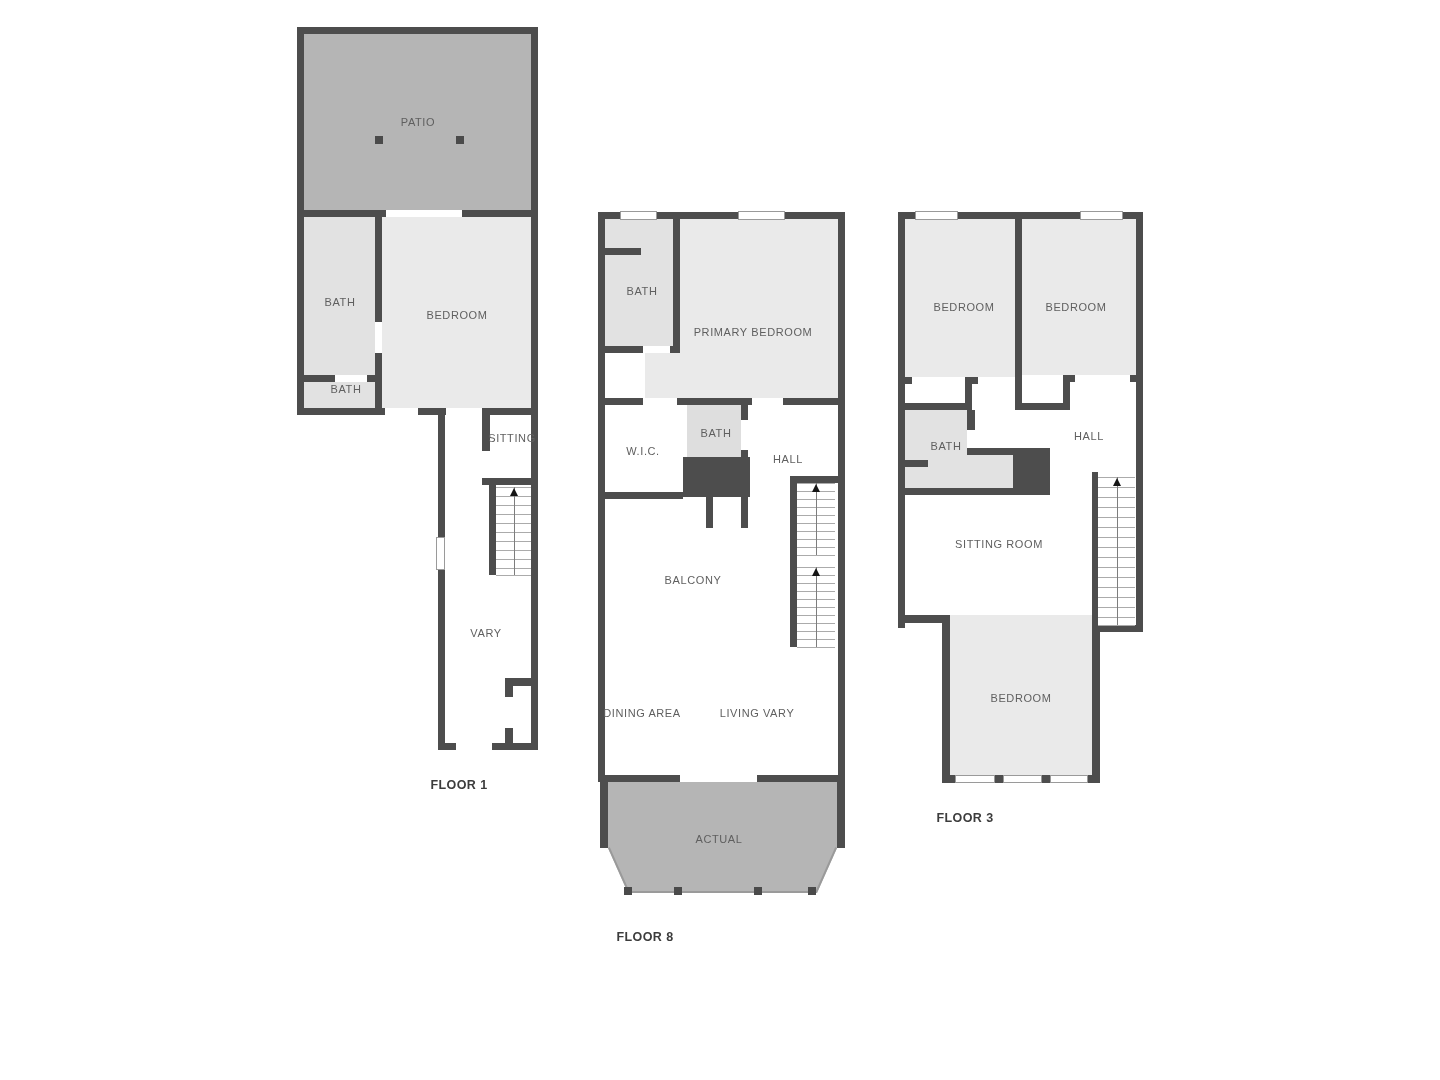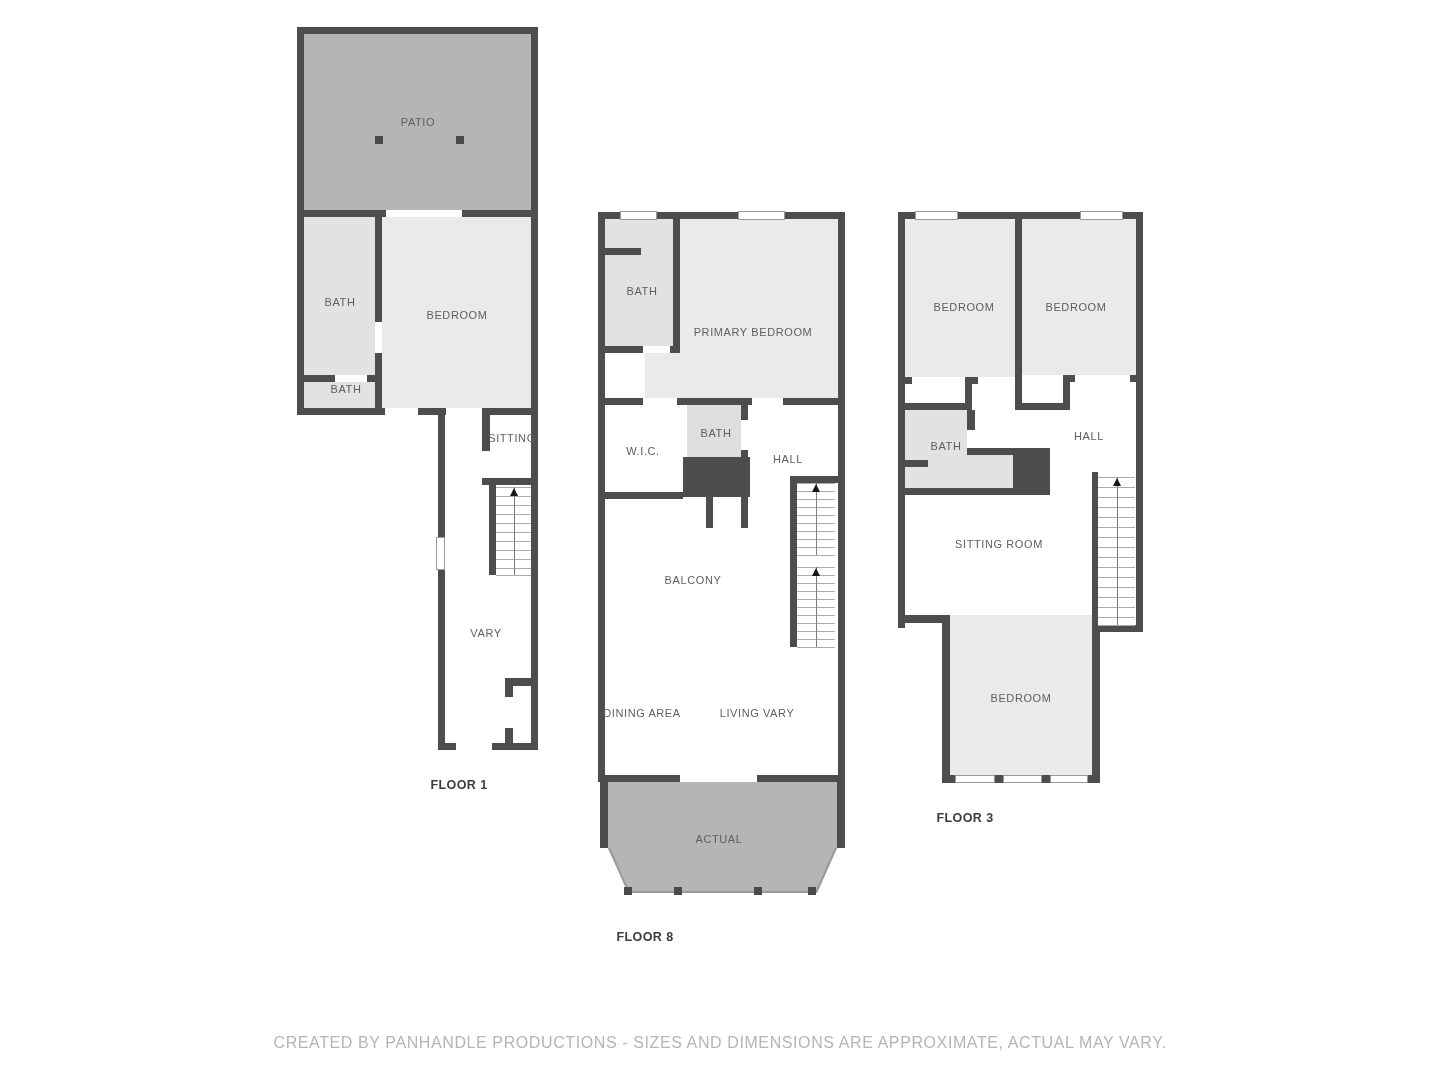--- a/index.html
+++ b/index.html
@@ -197,14 +197,13 @@
 
     <span class="lbl" style="left:964px;top:307px">BEDROOM</span>
     <span class="lbl" style="left:1076px;top:307px">BEDROOM</span>
     <span class="lbl" style="left:946px;top:446px">BATH</span>
     <span class="lbl" style="left:1089px;top:436px">HALL</span>
     <span class="lbl" style="left:999px;top:544px">SITTING ROOM</span>
     <span class="lbl" style="left:1021px;top:698px">BEDROOM</span>
     <span class="floorlbl" style="left:965px;top:818px">FLOOR 3</span>
   </div>
 
-  <div id="footer">CREATED BY PANHANDLE PRODUCTIONS - SIZES AND DIMENSIONS ARE APPROXIMATE, ACTUAL MAY VARY.</div>
 </div>
 
 </body></html>

